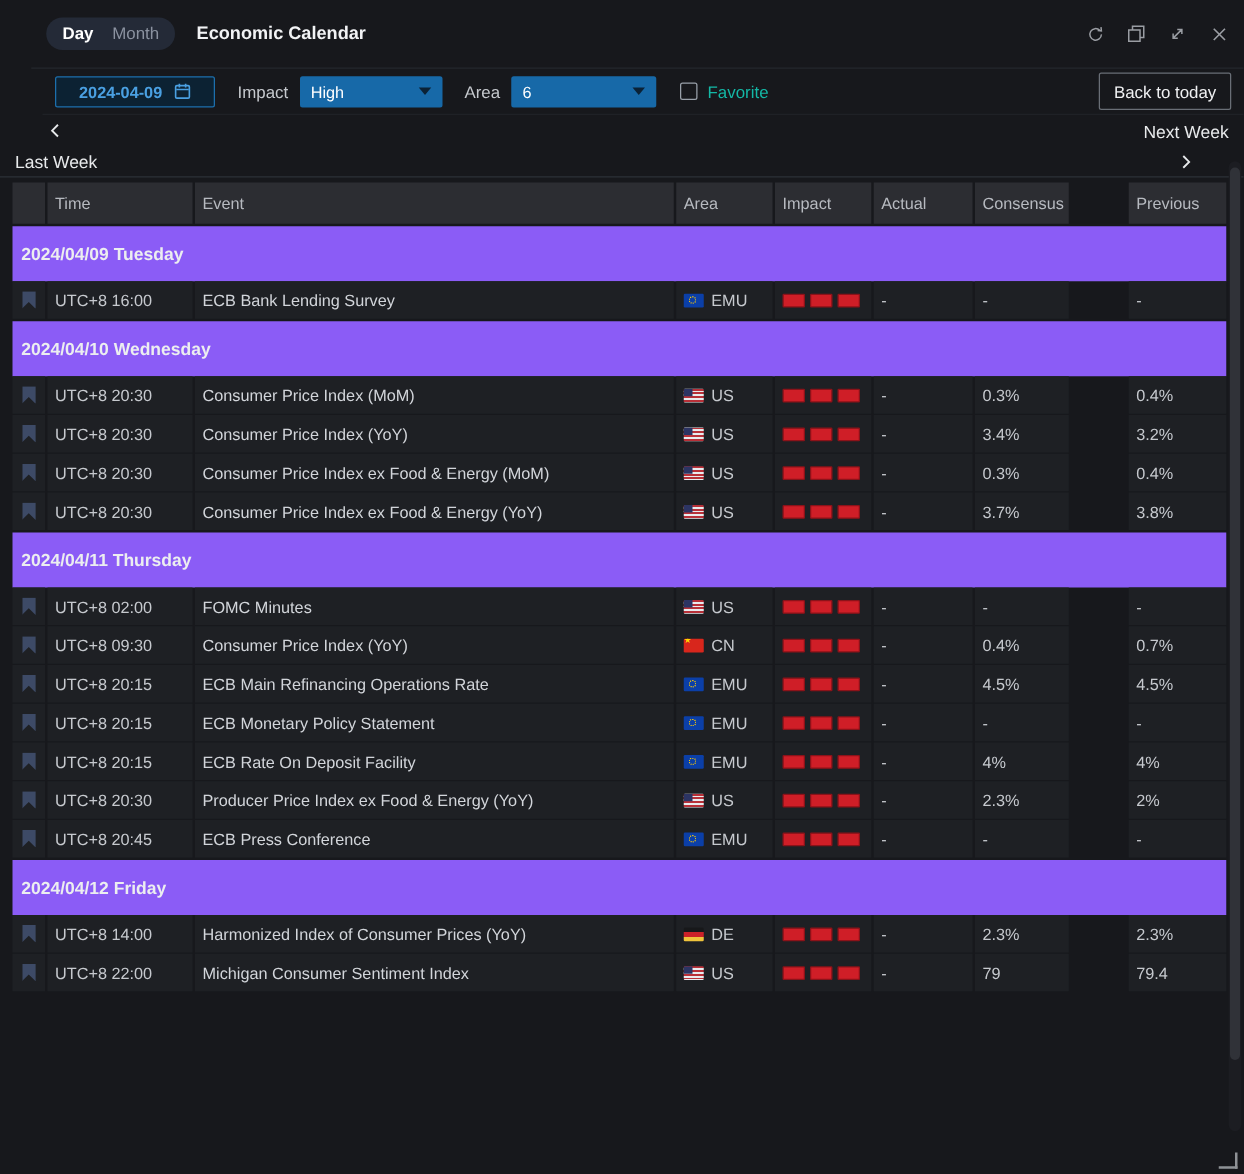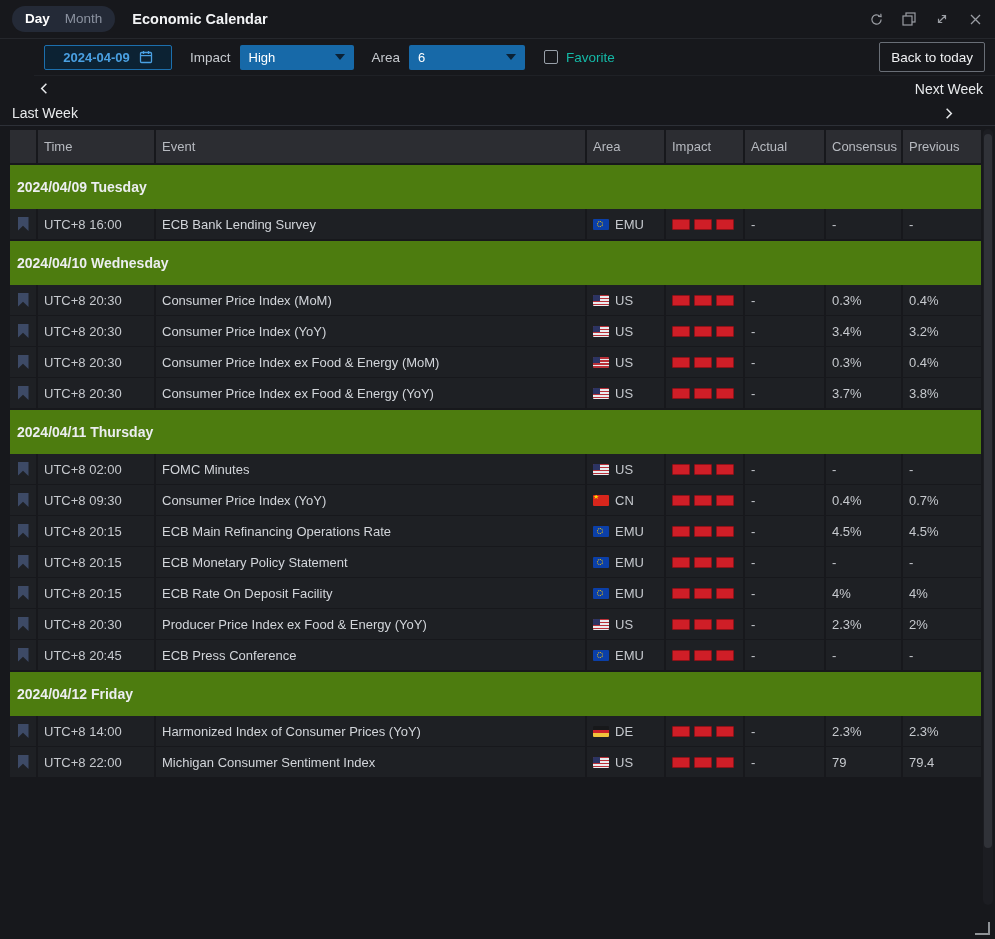--- a/index.html
+++ b/index.html
@@ -1,21 +1,21 @@
 <!DOCTYPE html>
 <html><head>
 <meta charset="utf-8">
 <style>
   html,body{margin:0;padding:0;background:#17181c;}
   body{width:995px;height:939px;overflow:hidden;position:relative;
        font-family:"Liberation Sans", sans-serif;-webkit-font-smoothing:antialiased;}
   .app{position:absolute;inset:0;color:#c6c9ce;}
 
   
-  .topbar{height:38px;display:flex;align-items:center;padding:0 12px;border-bottom:1px solid #25272c;}
+  .topbar{height:38px;display:flex;align-items:center;padding:8px 12px;border-bottom:1px solid #25272c;margin-left:25px;}
   .toggle{background:#242a37;border-radius:13px;height:26px;display:flex;align-items:center;padding:0 13px;gap:15px;}
   .toggle .vtab{font-size:13.5px;color:#8b92a0;cursor:pointer;line-height:26px;}
   .toggle .vtab.active{color:#ffffff;font-weight:700;}
   .title{margin-left:17px;font-size:14.5px;font-weight:700;color:#f2f3f5;}
   .win-icons{margin-left:auto;display:flex;gap:17px;align-items:center;color:#9a9da3;}
   .win-icons .wicon{width:16px;height:16px;display:flex;align-items:center;justify-content:center;cursor:pointer;}
 
   
   .filterbar{height:36px;display:flex;align-items:center;padding:0 10px;border-bottom:1px solid #1f2126;margin-left:34px;}
   .datefield{width:128px;height:25px;box-sizing:border-box;background:#0c2233;border:1px solid #1c6fad;border-radius:2px;
@@ -45,24 +45,24 @@
   .thead{display:flex;gap:2px;height:33px;}
   .thead .cell{background:#2c2d32;color:#b7bac0;font-size:13px;display:flex;align-items:center;padding-left:6px;box-sizing:border-box;}
   .cell{box-sizing:border-box;}
   .c-bm{width:26px;flex:none;justify-content:center;padding:0 !important;}
   .c-time{width:116px;flex:none;}
   .c-event{flex:1;}
   .c-area{width:77px;flex:none;}
   .c-impact{width:77px;flex:none;}
   .c-actual{width:79px;flex:none;}
   .c-consensus{width:75px;flex:none;}
-  .c-previous{width:78px;flex:none;}
+  .c-previous{width:78px;flex:none;margin-left:46px;}
 
   .section-title{height:44px;margin-top:2px;display:flex;align-items:center;padding-left:7px;
-                 color:#eceef0;font-size:14px;font-weight:700;background:#4d7c0f;}
+                 color:#eceef0;font-size:14px;font-weight:700;background:#8b5cf6;}
   .row{display:flex;gap:2px;height:30px;margin-bottom:1px;cursor:pointer;}
   .row .cell{background:#1e2024;display:flex;align-items:center;color:#c6c9ce;font-size:13px;padding-left:6px;}
   .row .c-event{color:#d2d5da;}
   .row .c-area{gap:6px;}
   .row .c-impact{gap:4px;}
 
   .bookmark{width:11px;height:14px;background:#3d4a66;display:inline-block;
             clip-path:polygon(0 0,100% 0,100% 100%,50% 62%,0 100%);cursor:pointer;}
 
   .impact-bar{width:16px;height:9px;background:#cf1e27;border:1px solid #8c1219;border-radius:1px;display:inline-block;flex:none;}

